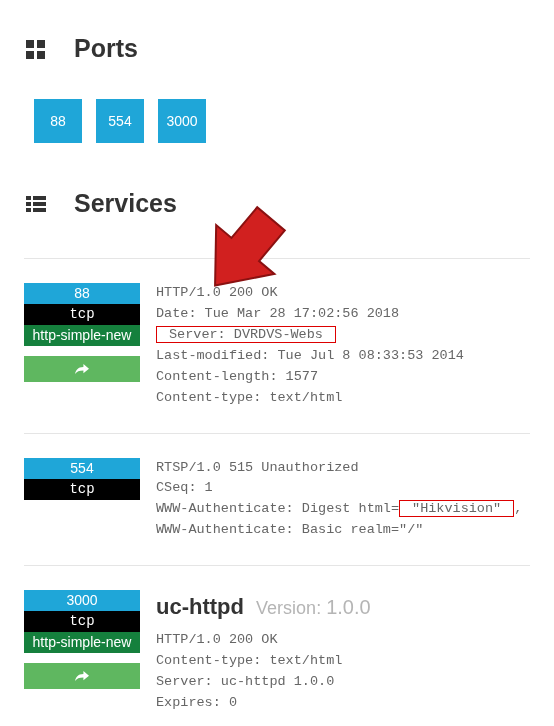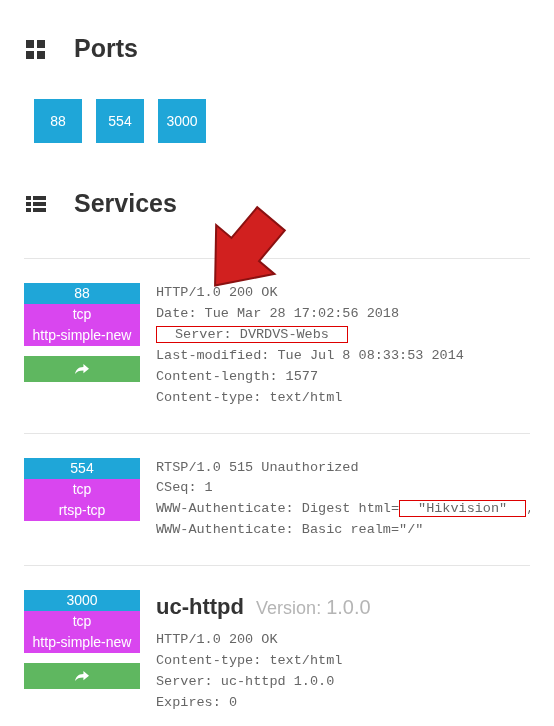--- a/index.html
+++ b/index.html
@@ -59,22 +59,22 @@
   }
   .lbl {
     text-align: center;
     color: #fff;
     font-size: 14px;
     line-height: 21px;
     height: 21px;
     white-space: nowrap;
   }
   .lbl.port  { background: #1fa6d8; }
-  .lbl.proto { background: #d946ef; }
-  .lbl.svc   { background: #d946ef; }
+  .lbl.proto { background: #000000; font-family: Liberation Mono, monospace; }
+  .lbl.svc   { background: #15803d; }
   .goto-btn {
     margin-top: 10px;
     background: #5fb760;
     height: 26px;
     display: flex;
     align-items: center;
     justify-content: center;
     cursor: pointer;
   }
   .goto-btn svg { display: block; }
@@ -92,21 +92,21 @@
     font-family: Arial, Helvetica, sans-serif;
     font-size: 22px;
     font-weight: 700;
     color: #333;
     margin-bottom: 6px;
   }
   .svc-title .ver-label { color: #b5b5b5; font-weight: 400; font-size: 18px; margin-left: 6px; margin-top: 42px; }
   .svc-title .ver-value { color: #b5b5b5; font-weight: 400; font-size: 20px; }
   .redbox {
     border: 1.5px solid #d00;
-    padding: 0 18px;
+    padding: 0 12px;
   }
   .arrow-wrap {
     position: absolute;
     left: 150px;
     top: -82px;
     pointer-events: none;
   }
 </style>
 </head>
 <body>
@@ -172,21 +172,20 @@
     <span class="line">Content-type: text/html</span>
   </div>
 </div>
 
 <hr class="sep">
 
 <div class="service">
   <div class="side-labels">
     <div class="lbl port">554</div>
     <div class="lbl proto">tcp</div>
-    <div class="lbl svc">rtsp-tcp</div>
   </div>
   <div class="body">
     <span class="line">RTSP/1.0 515 Unauthorized</span>
     <span class="line">CSeq: 1</span>
     <span class="line"><span>WWW-Authenticate: Digest html=</span><span class="redbox">"Hikvision"</span><span>, nonce=</span></span>
     <span class="line">WWW-Authenticate: Basic realm="/"</span>
   </div>
 </div>
 
 <hr class="sep">

